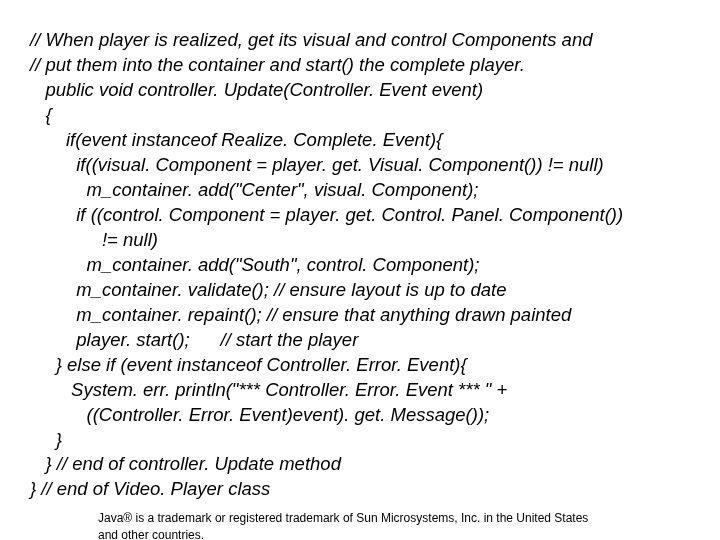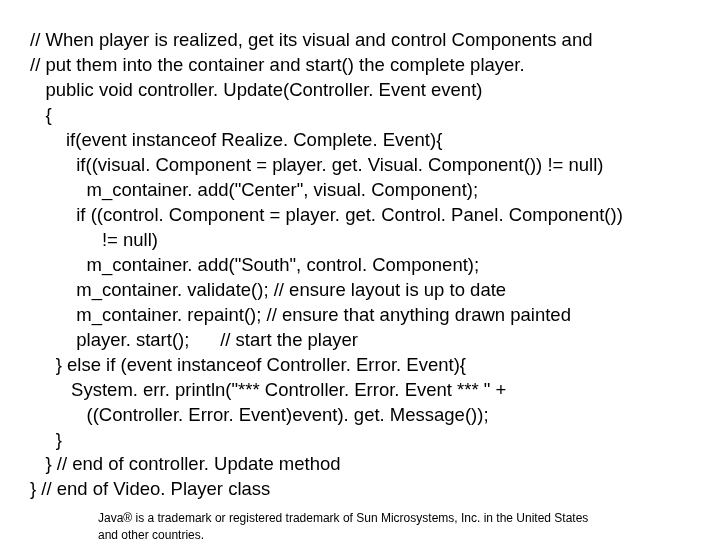--- a/index.html
+++ b/index.html
@@ -9,20 +9,21 @@
     height: 540px;
     background: #fff;
     font-family: Arial, Helvetica, sans-serif;
     color: #000;
   }
   .code-block {
     padding: 28px 44px 0 30px;
     font-size: 18.5px;
     line-height: 1.35;
     white-space: pre;
+    font-style: italic;
   }
   .footnote {
     padding: 8px 0 0 98px;
     font-size: 12px;
     line-height: 1.35;
     max-width: 500px;
   }
 </style>
 </head>
 <body>

